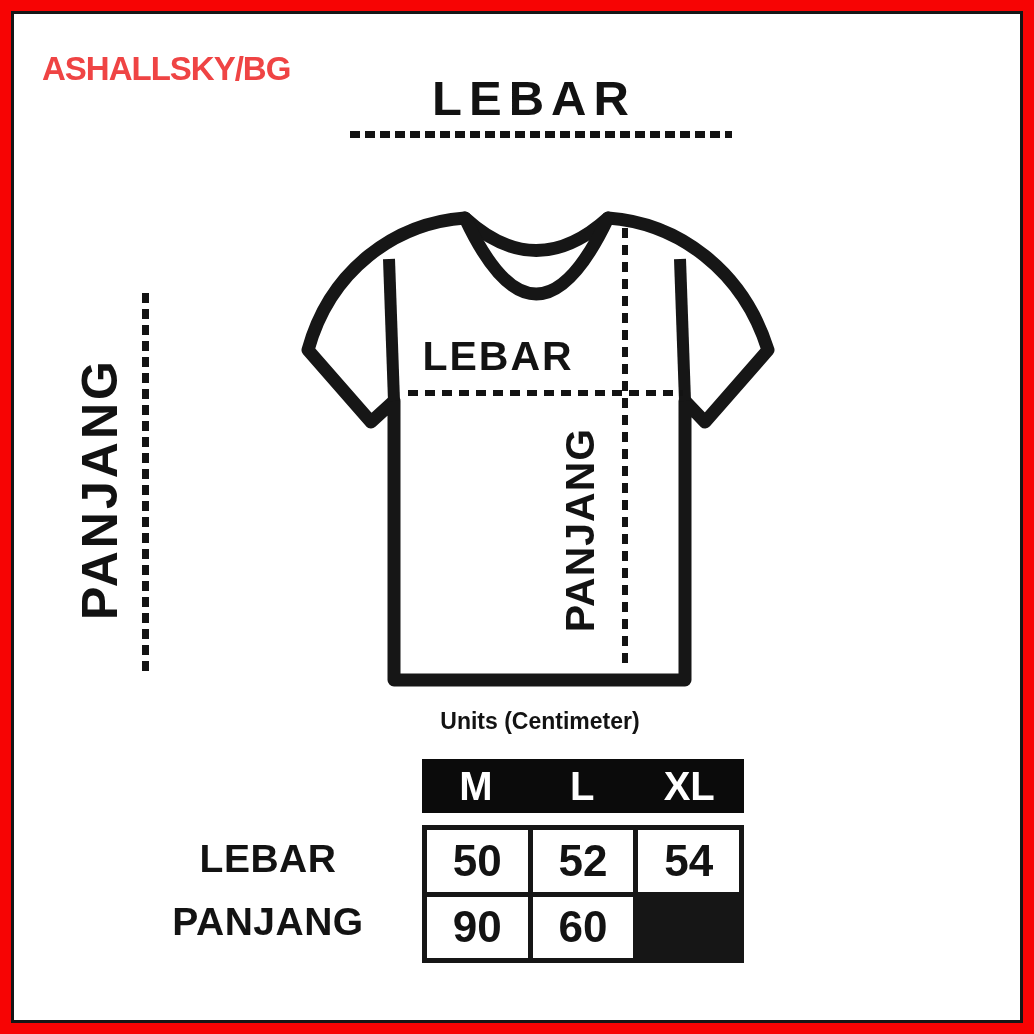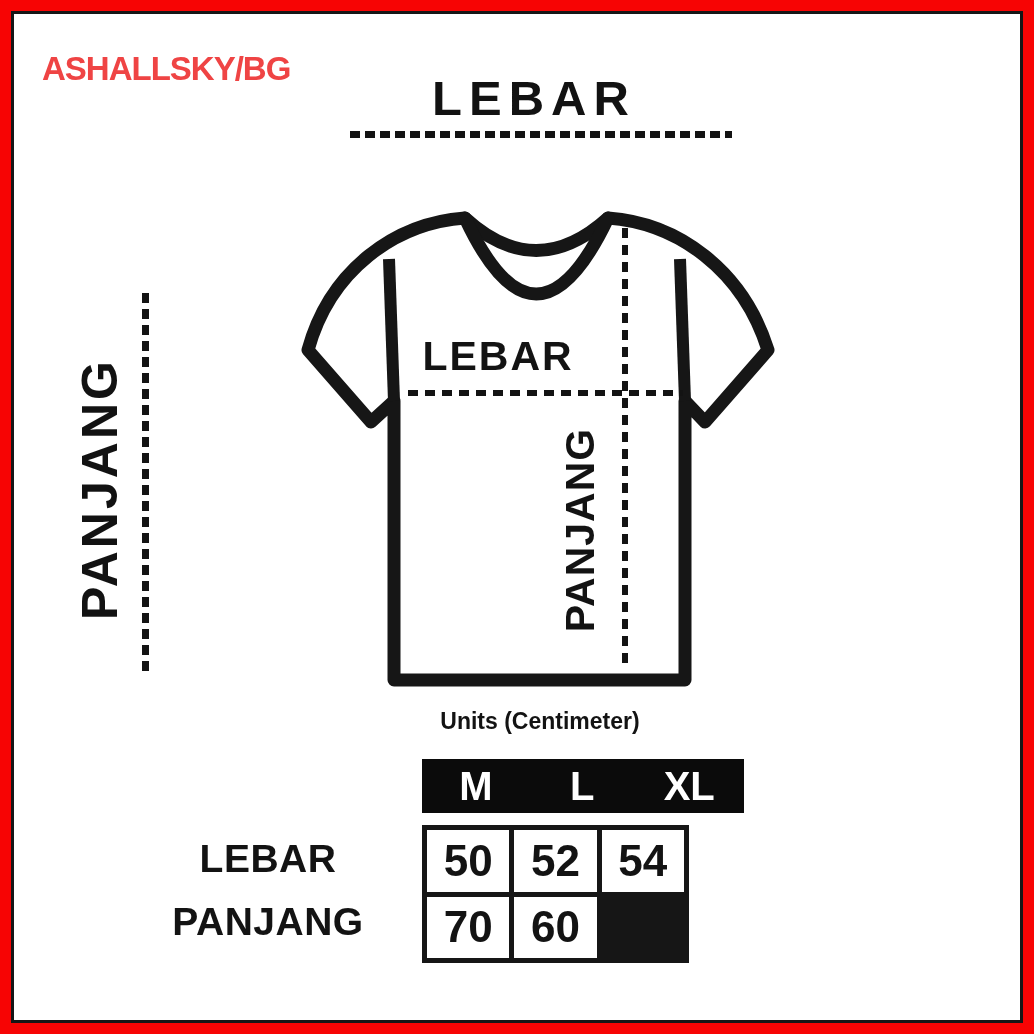--- a/index.html
+++ b/index.html
@@ -50,21 +50,21 @@
   .size-header {
     left:422px; top:759px; width:322px; height:54px;
     background:#0b0b0b; display:flex; align-items:center; z-index:2;
   }
   .size-header .hcell {
     color:#ffffff; font-size:40px; font-weight:bold; text-align:center;
   }
   .hcell.c1 { width:33.5%; } .hcell.c2 { width:32.5%; } .hcell.c3 { width:34%; }
 
   .size-body {
-    left:422px; top:825px; width:267px; height:138px;
+    left:422px; top:825px; width:322px; height:138px;
     background:#161616; box-sizing:border-box; padding:5px;
     display:grid; grid-template-columns:1fr 1fr 1fr; grid-template-rows:1fr 1fr; gap:5px;
   }
   .size-body .cell {
     background:#ffffff; display:flex; align-items:center; justify-content:center;
     font-size:44px; font-weight:bold;
   }
   .row-label {
     left:148px; width:240px; height:40px; text-align:center;
     font-size:39px; font-weight:bold; line-height:40px; letter-spacing:0.5px;
@@ -109,17 +109,17 @@
     <div class="hcell c3">XL</div>
   </div>
 
   <div class="abs row-label r1">LEBAR</div>
   <div class="abs row-label r2">PANJANG</div>
 
   <div class="abs size-body">
     <div class="cell">50</div>
     <div class="cell">52</div>
     <div class="cell">54</div>
-    <div class="cell">70</div>
+    <div class="cell">90</div>
     <div class="cell">60</div>
   </div>
 
 </div>
 
 </body></html>

